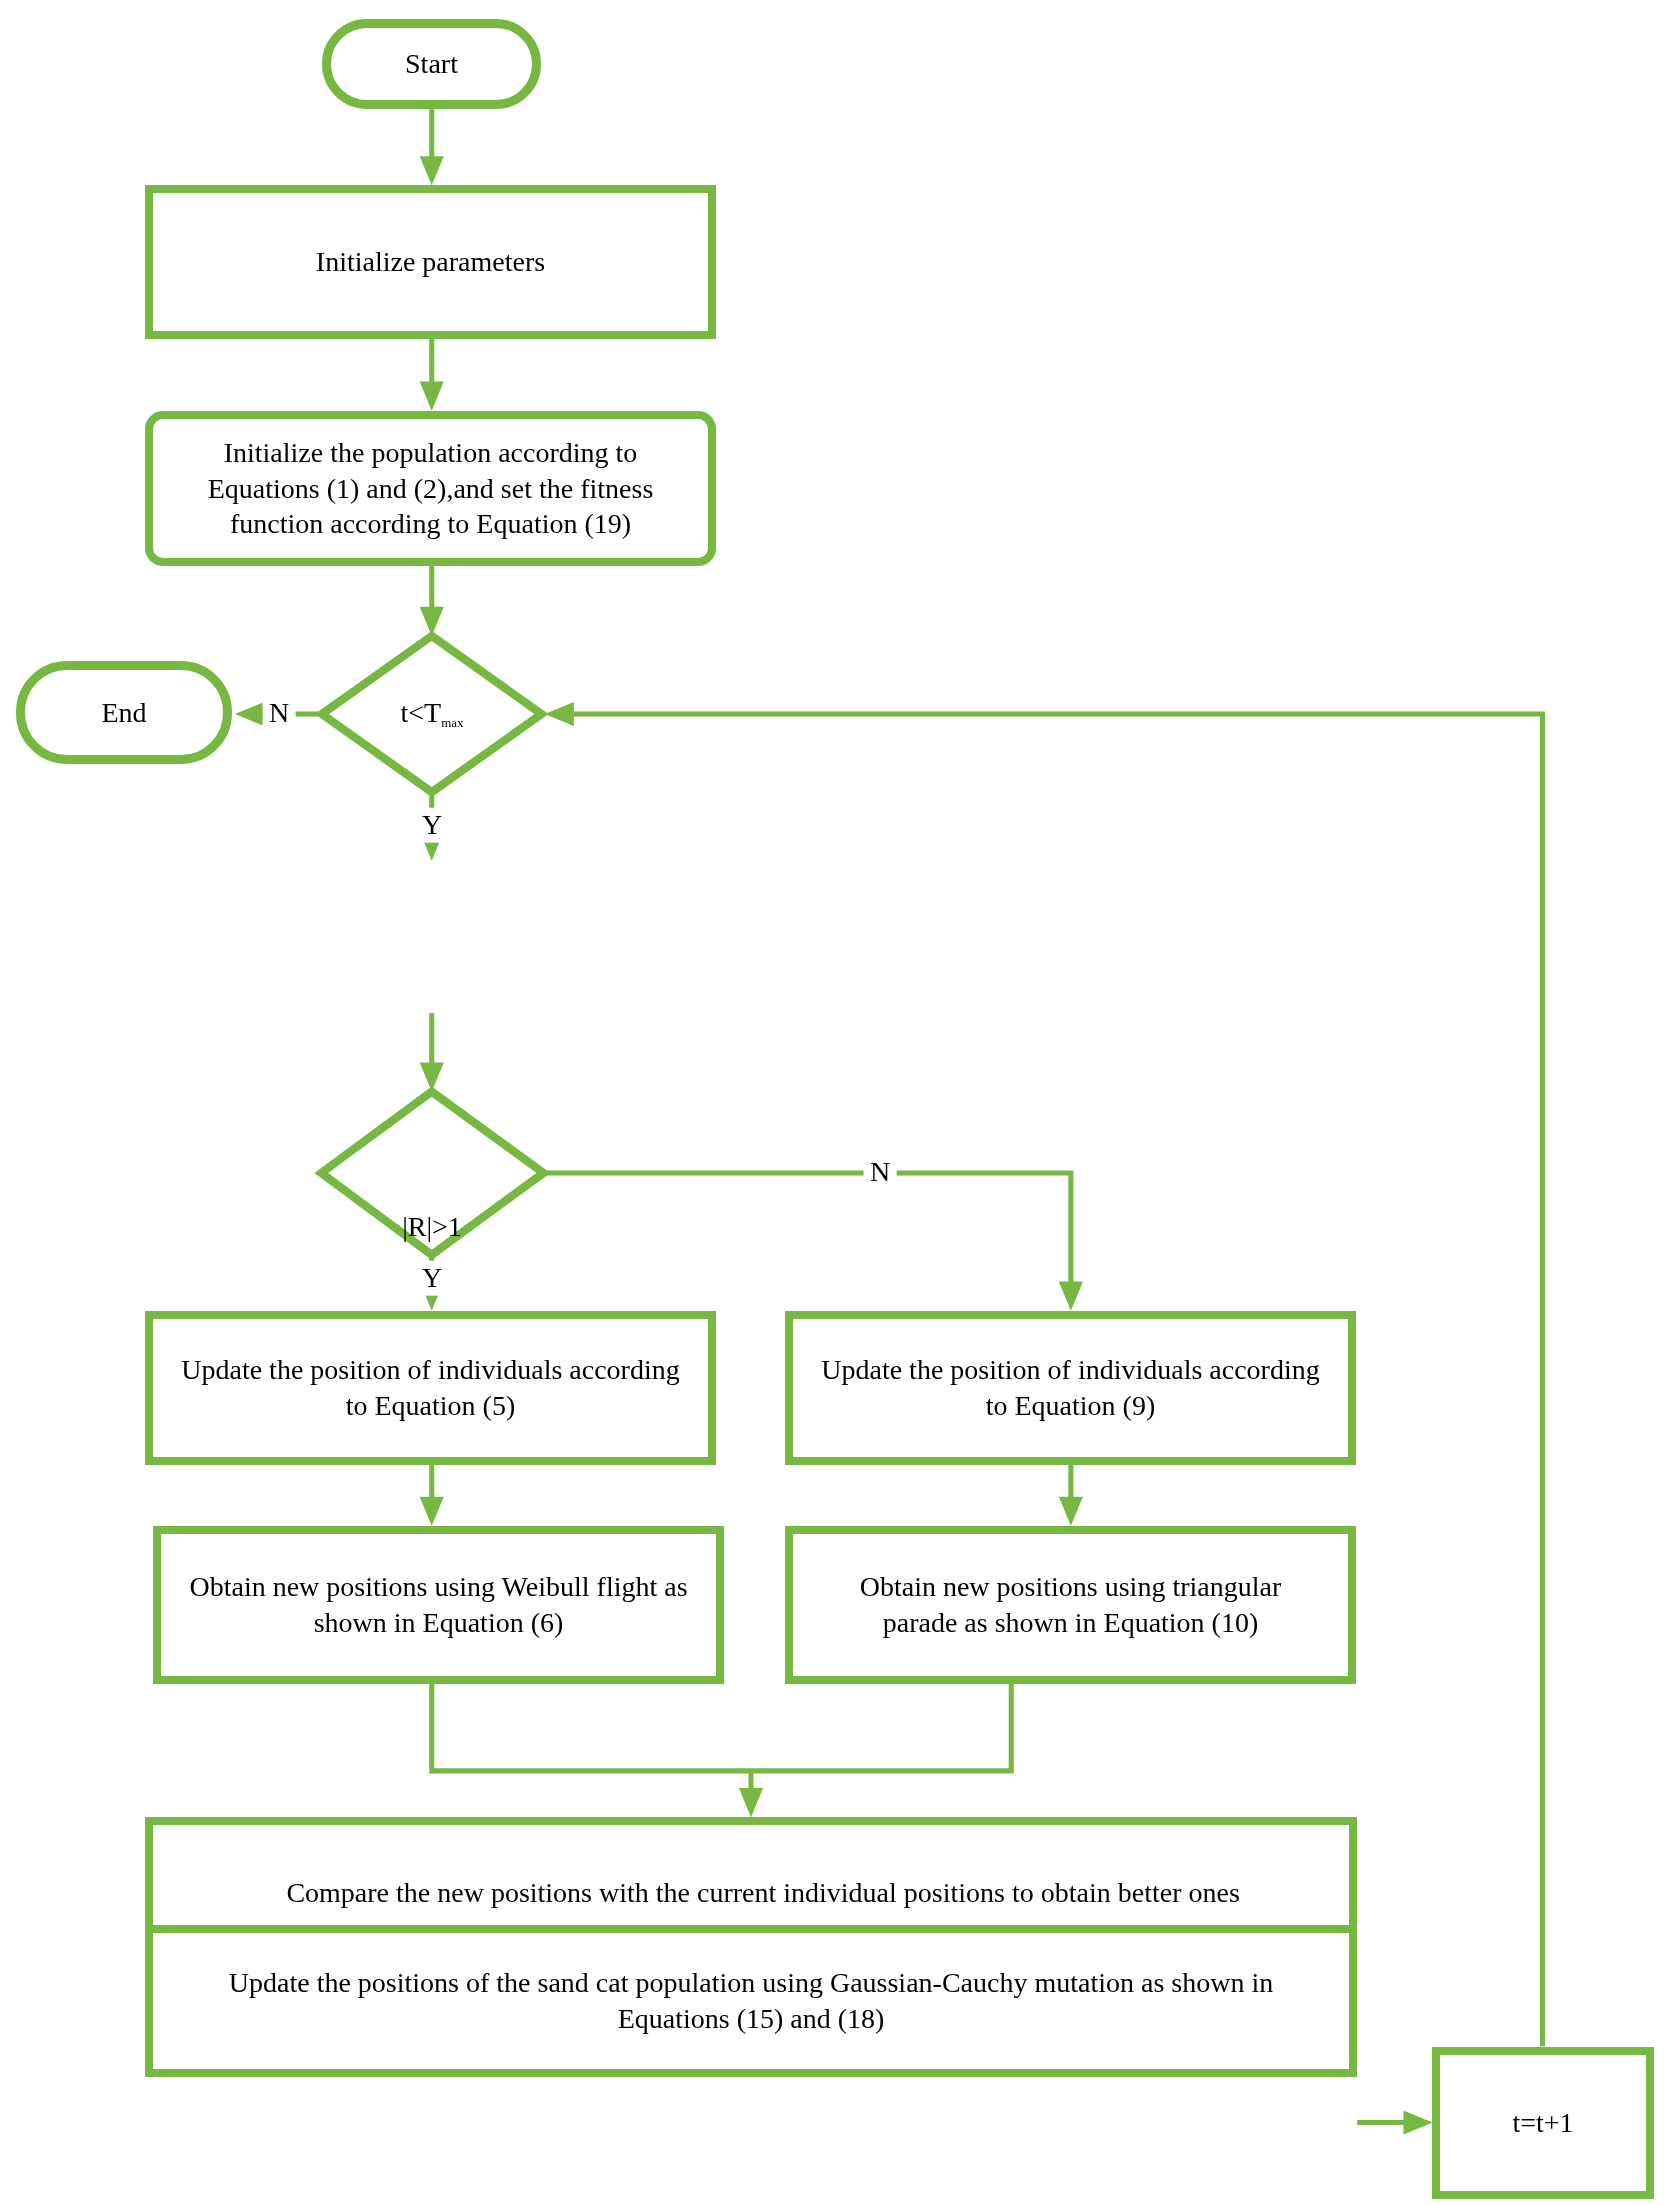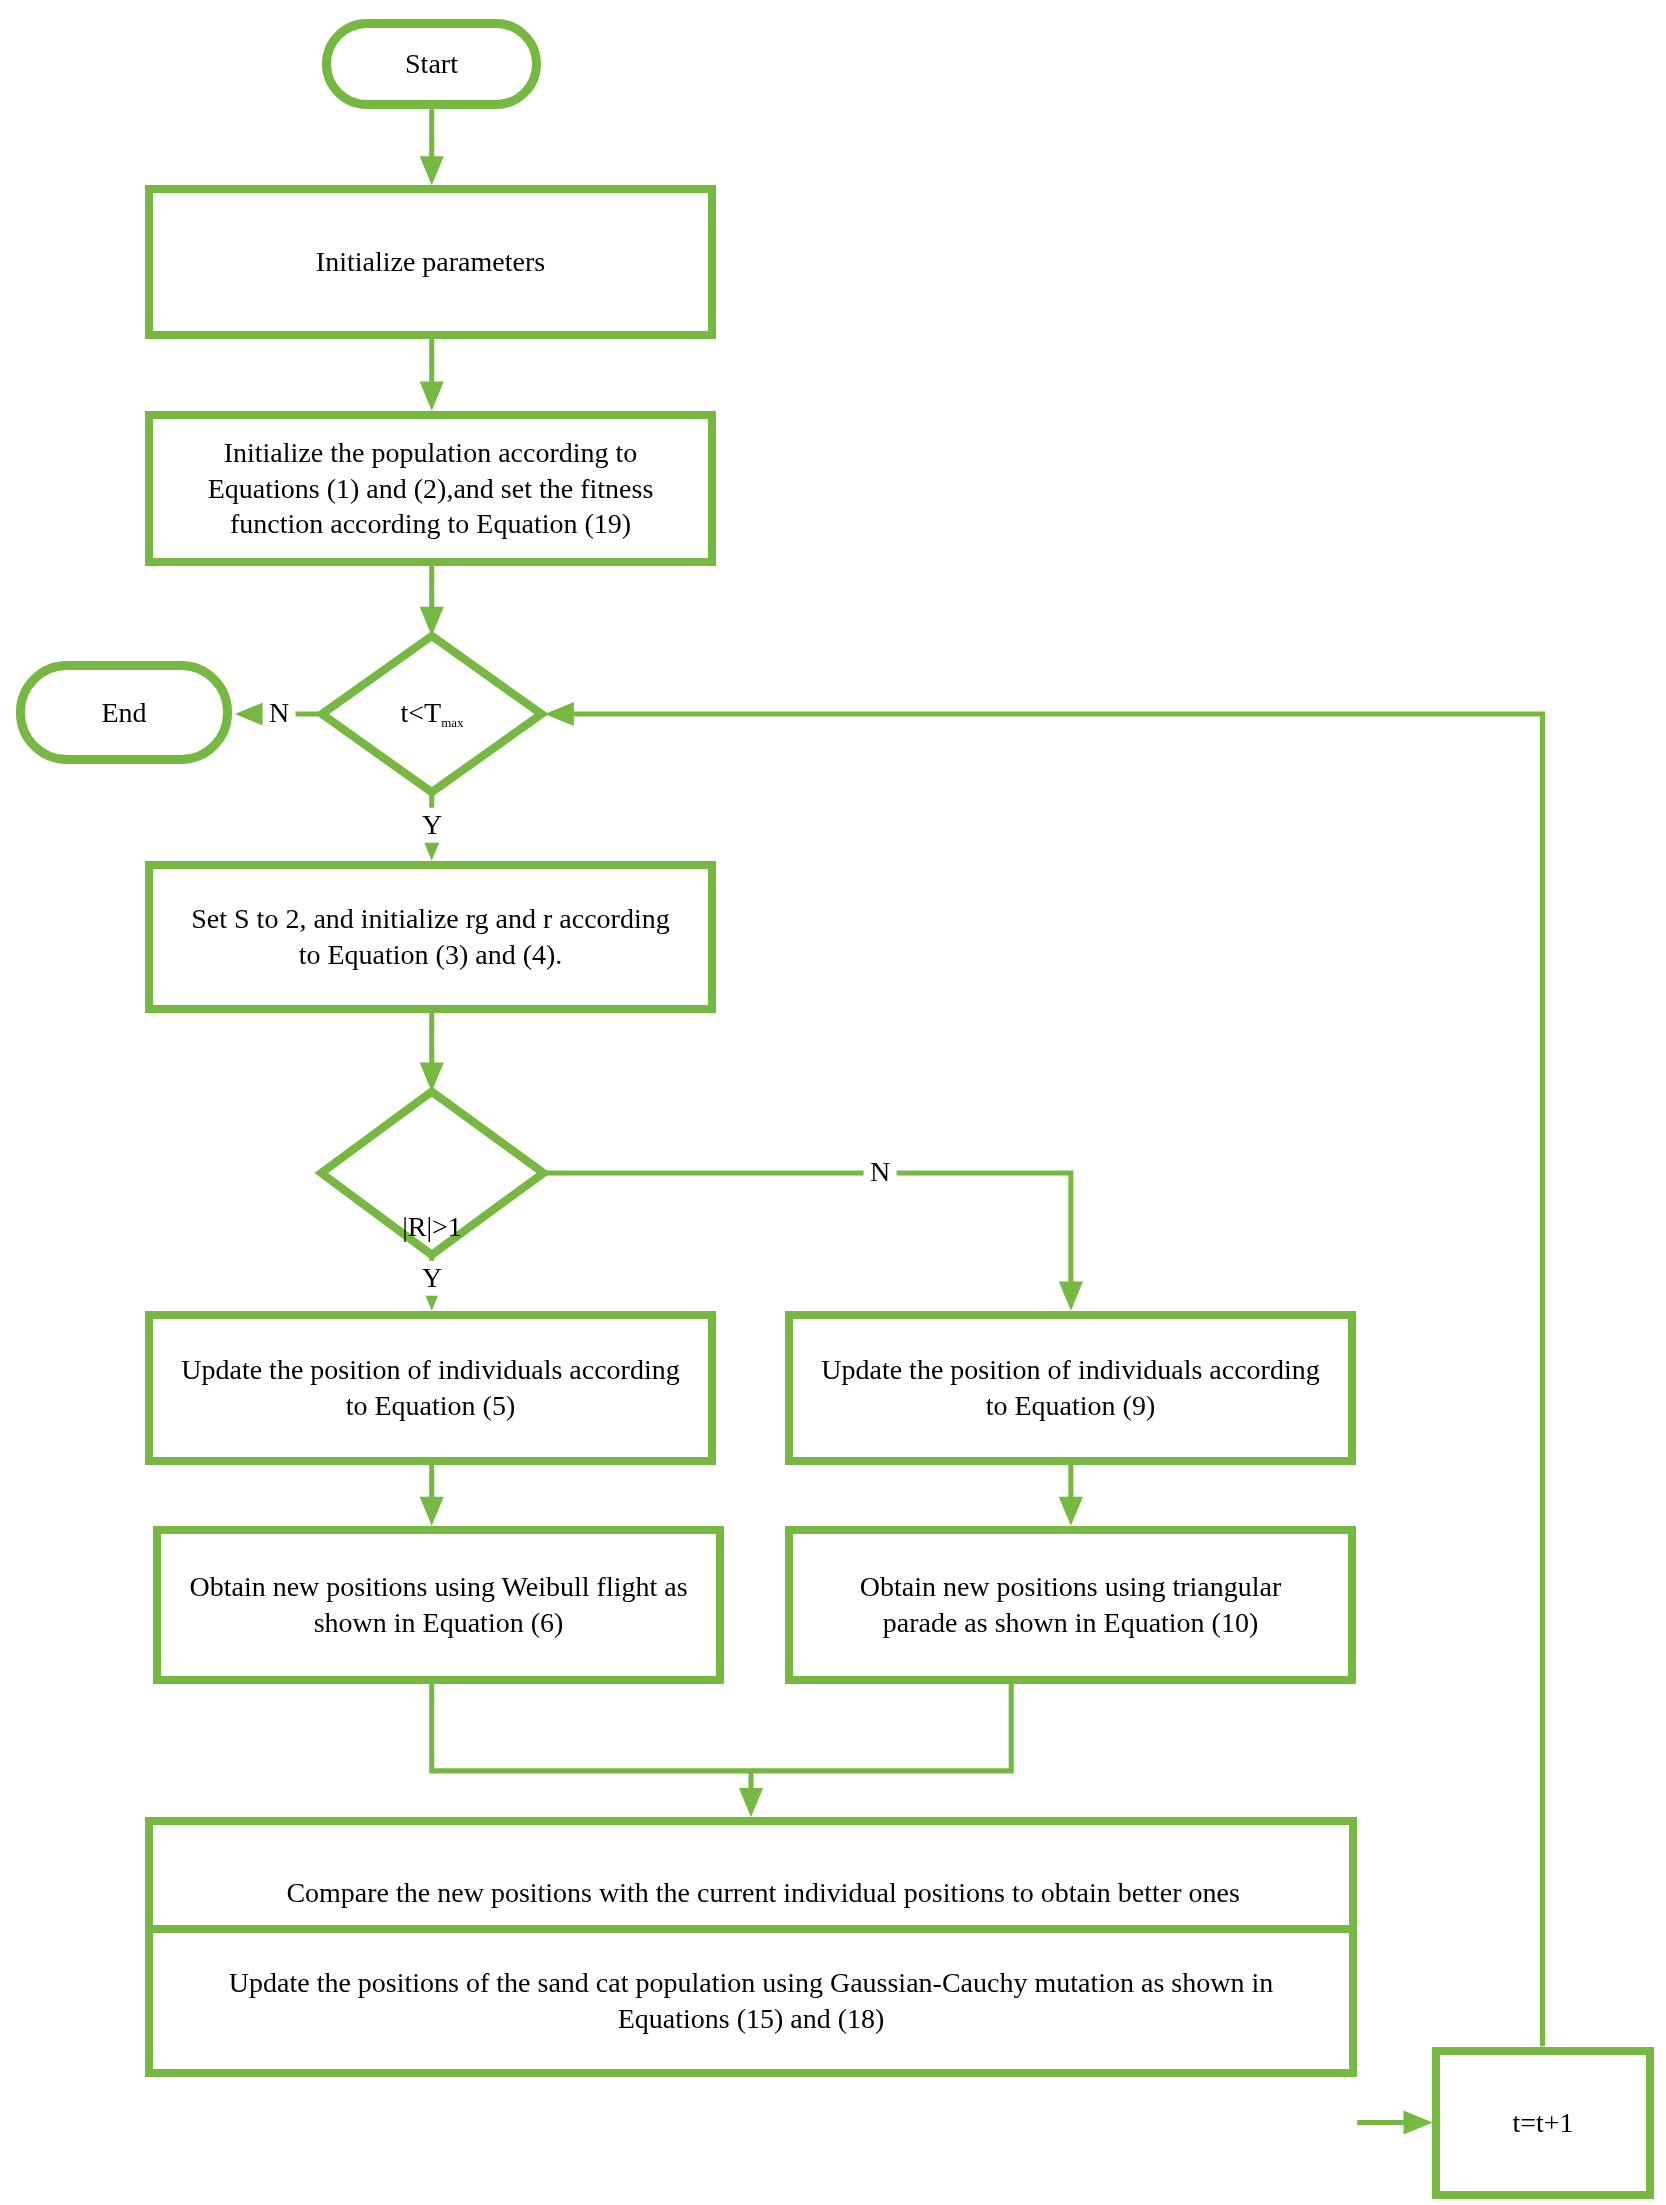--- a/index.html
+++ b/index.html
@@ -82,28 +82,26 @@
     <polygon class="ah" points="904,1106 904,1144 858,1125"></polygon>
 
     <polygon class="diamond" points="680,1002 853,1125 680,1248 507,1125"></polygon>
     <polygon class="diamond" points="680,1720 856,1848 680,1977 506,1848"></polygon>
   </svg>
 
   <div class="shape terminator" style="left:322px; top:19px; width:219px; height:90px;">Start</div>
 
   <div class="shape" style="left:145px; top:185px; width:571px; height:154px;">Initialize parameters</div>
 
-  <div class="shape" style="left:145px; top:411px; width:571px; height:155px;">Initialize the population according to
+  <div class="shape" style="left:145px; top:411px; width:571px; height:155px;border-radius:18px;">Initialize the population according to
 Equations (1) and (2),and set the fitness
 function according to Equation (19)</div>
 
   <div class="shape terminator" style="left:16px; top:661px; width:216px; height:103px;">End</div>
 
-  <div class="shape" style="left:145px; top:861px; width:571px; height:152px;">Set S to 2, and initialize rg and r according
-to Equation (3) and (4).</div>
 
   <div class="shape" style="left:145px; top:1311px; width:571px; height:154px;">Update the position of individuals according
 to Equation (5)</div>
 
   <div class="shape" style="left:785px; top:1311px; width:571px; height:154px;">Update the position of individuals according
 to Equation (9)</div>
 
   <div class="shape" style="left:153px; top:1526px; width:571px; height:158px;text-align:center;">Obtain new positions using Weibull flight as
 shown in Equation (6)</div>
 

